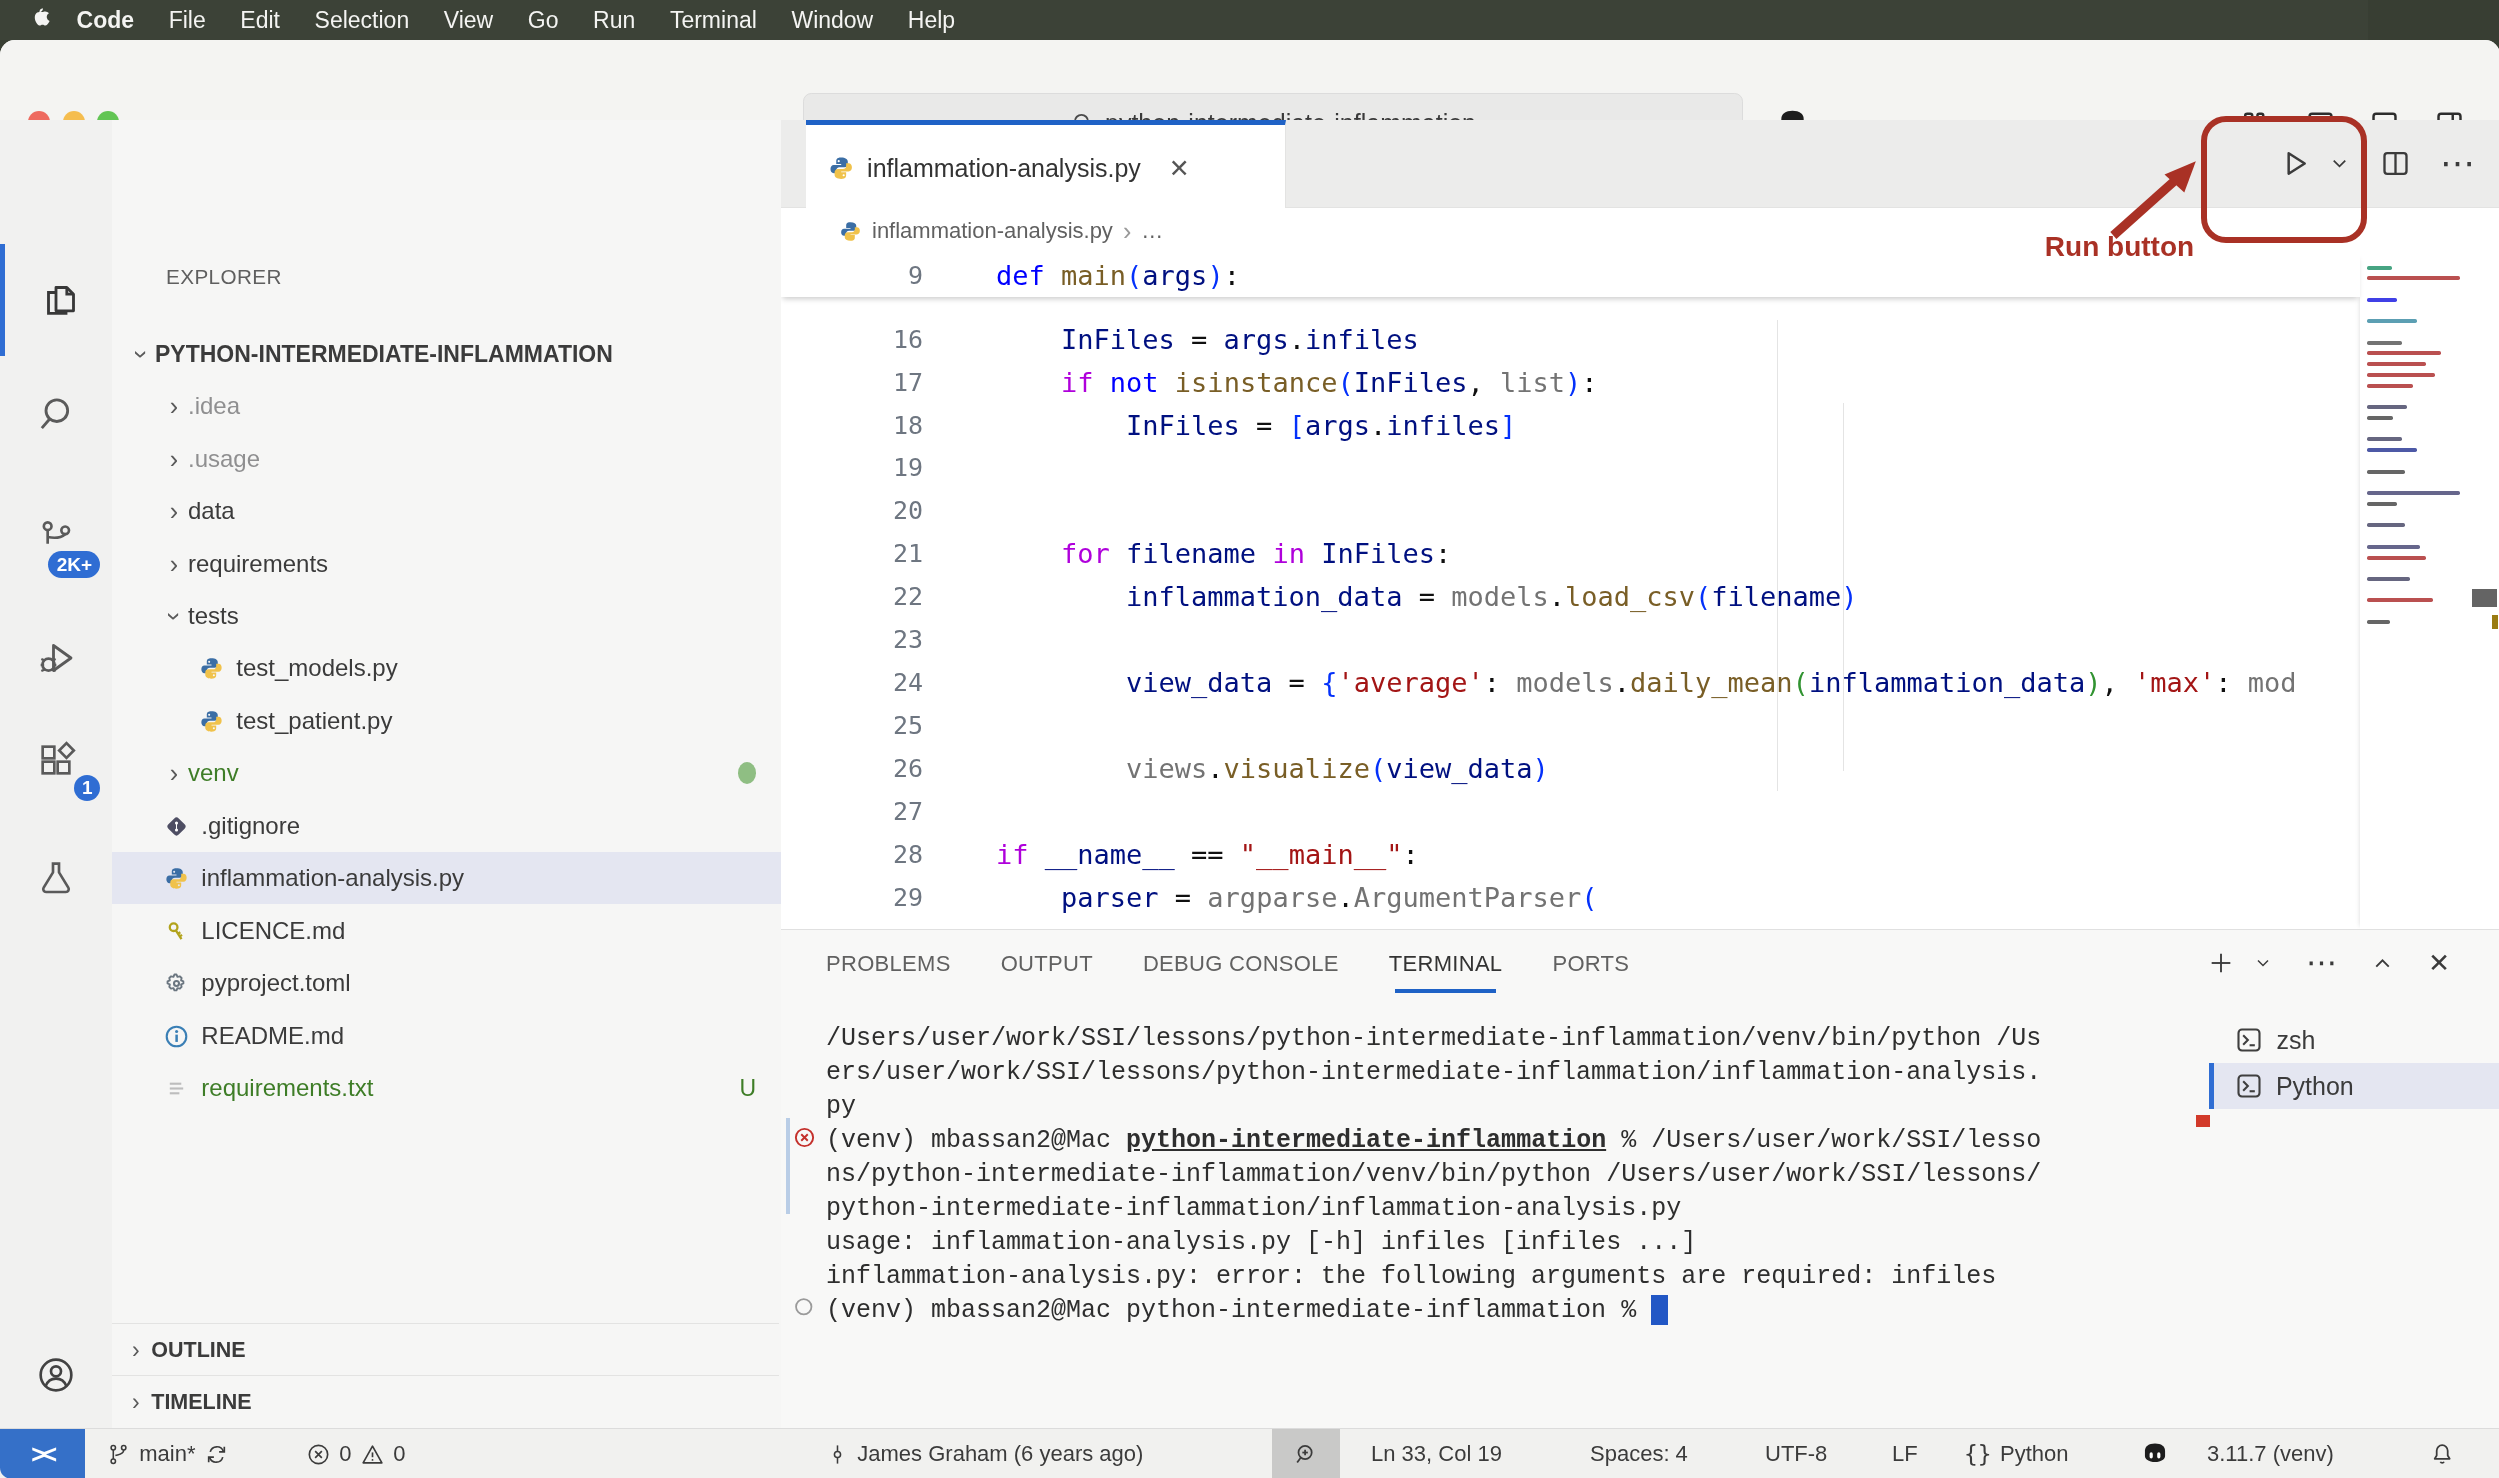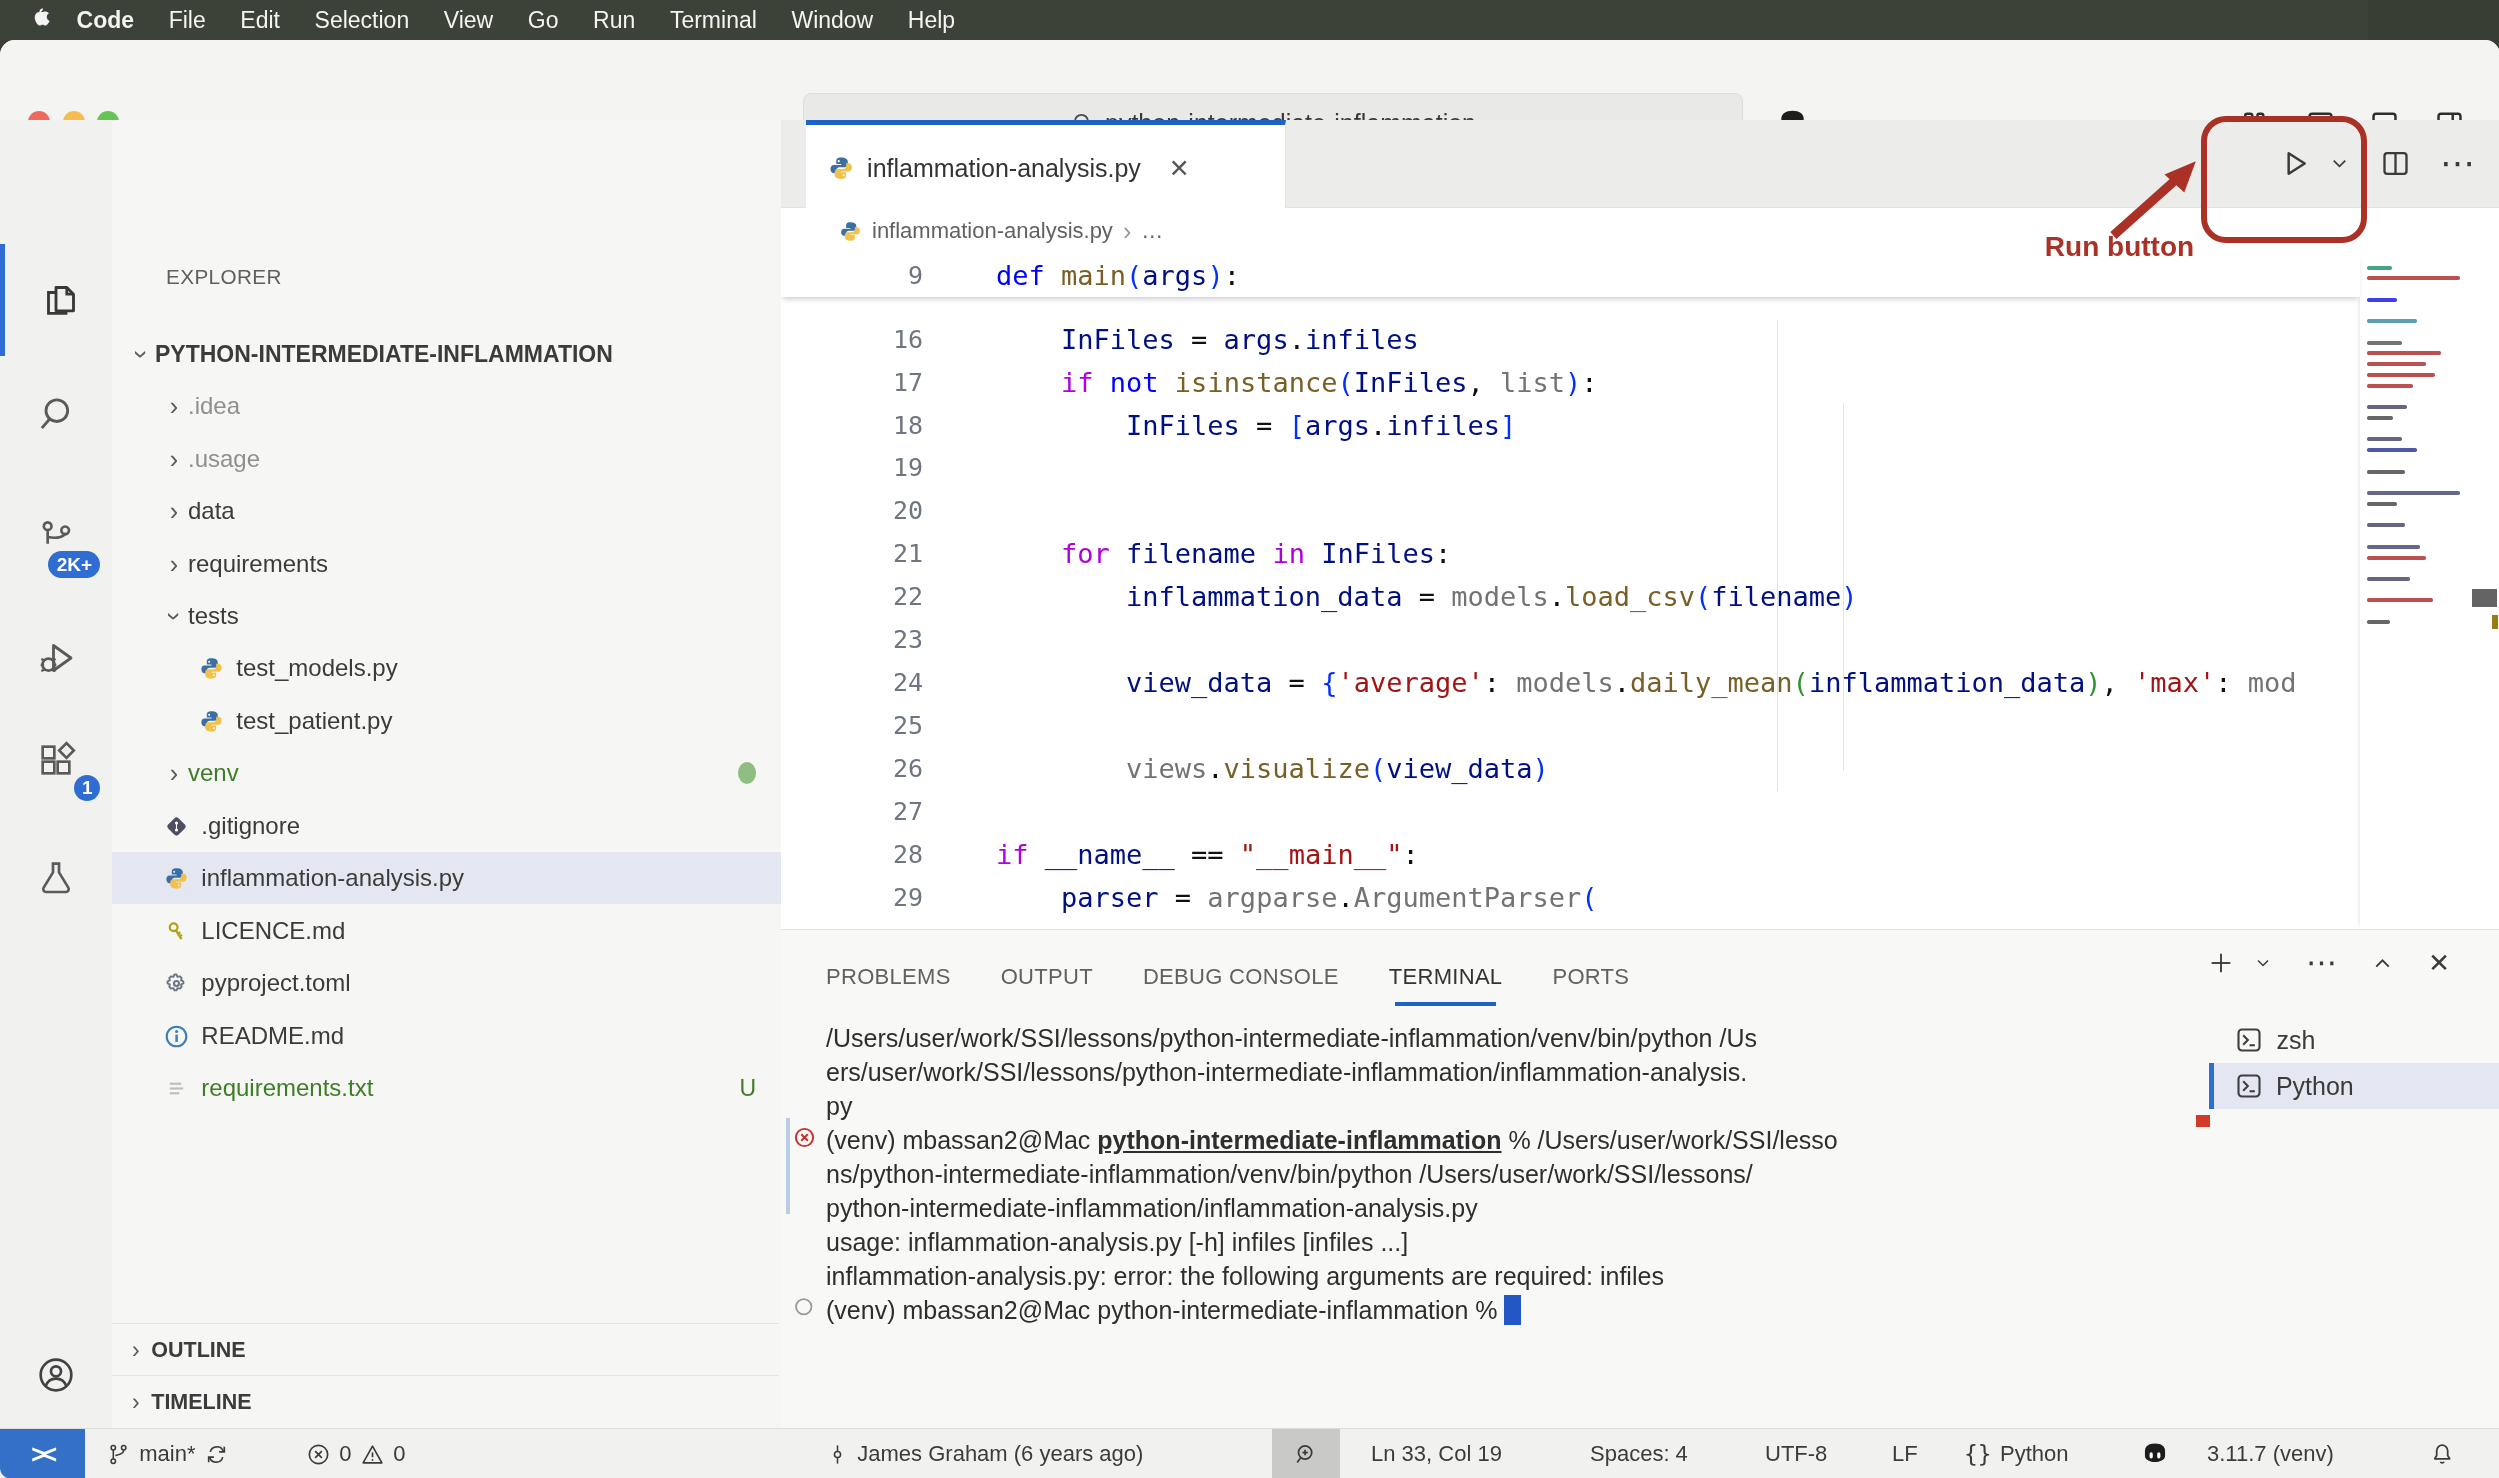--- a/index.html
+++ b/index.html
@@ -63,27 +63,27 @@
   .mbar{position:absolute;height:4.1px;border-radius:1.7px;opacity:.75;}
   #vscroll{position:absolute;left:1686px;top:0;width:33px;height:675px;}
   #vthumb{position:absolute;left:5px;top:335px;width:25px;height:18px;background:#646464;}
   #otick{position:absolute;left:25px;top:361px;width:5.8px;height:14px;background:#9a7b12;}
   
   #ann-rect{position:absolute;left:2201px;top:116px;width:154px;height:115px;border:6.6px solid #a93125;border-radius:25px;z-index:9;}
   #ann-label{position:absolute;left:2016px;top:231px;width:207px;text-align:center;color:#a93125;font-size:28px;font-weight:bold;z-index:9;}
   #ann-arrow{position:absolute;left:2082px;top:153px;z-index:9;}
   
   #panel{position:absolute;left:781px;top:929px;width:1719px;height:499px;background:#f8f8f7;border-top:1.7px solid #e0e0e0;}
-  #panel-tabs{position:absolute;left:45px;top:16px;height:66px;display:flex;align-items:center;gap:50px;}
+  #panel-tabs{position:absolute;left:45px;top:3px;height:66px;display:flex;align-items:center;gap:50px;}
   .ptab{font-size:22px;color:#616161;letter-spacing:0.3px;position:relative;padding-bottom:5px;}
   .ptab.active{color:#333;}
   .ptab.active::after{content:"";position:absolute;left:6.6px;right:6.6px;bottom:-11.6px;height:4.1px;background:#1f62c6;}
   #panel-actions{position:absolute;right:50px;top:0;height:66px;display:flex;align-items:center;gap:33px;color:#3b3b3b;}
   #terminal{position:absolute;left:45px;top:91px;width:1388px;}
-  .term-row{position:relative;height:34px;display:flex;align-items:center;font-family:Liberation Sans, sans-serif;font-size:25px;color:#2e2e2e;white-space:pre;}
+  .term-row{position:relative;height:34px;display:flex;align-items:center;font-family:Liberation Mono, monospace;font-size:25px;color:#2e2e2e;white-space:pre;}
   .term-row .gut{position:absolute;left:-33px;top:3.3px;}
   .term-row .useg{text-decoration:underline;font-weight:bold;}
   .cursorblk{display:inline-block;width:16.5px;height:30px;background:#2257c5;vertical-align:middle;}
   #cmd-decoration{position:absolute;left:5px;top:188px;width:4.1px;height:96px;background:#b9cde6;}
   #term-mark-red{position:absolute;left:1415px;top:185px;width:14px;height:12.4px;background:#d23a2a;}
   #termlist{position:absolute;left:1428px;top:87px;width:291px;}
   .tlrow{position:relative;height:46px;display:flex;align-items:center;gap:13.2px;font-size:25px;color:#3b3b3b;padding-left:26.4px;box-sizing:border-box;}
   .tlrow.selected{background:#e4e6f1;border-left:5.8px solid #2f6dd3;padding-left:20.7px;}
   
   #statusbar{position:absolute;left:0;top:1428px;width:2500px;height:50px;background:#f1f1ef;border-top:1.7px solid #dcdcdc;font-size:22px;color:#3b3b3b;}

